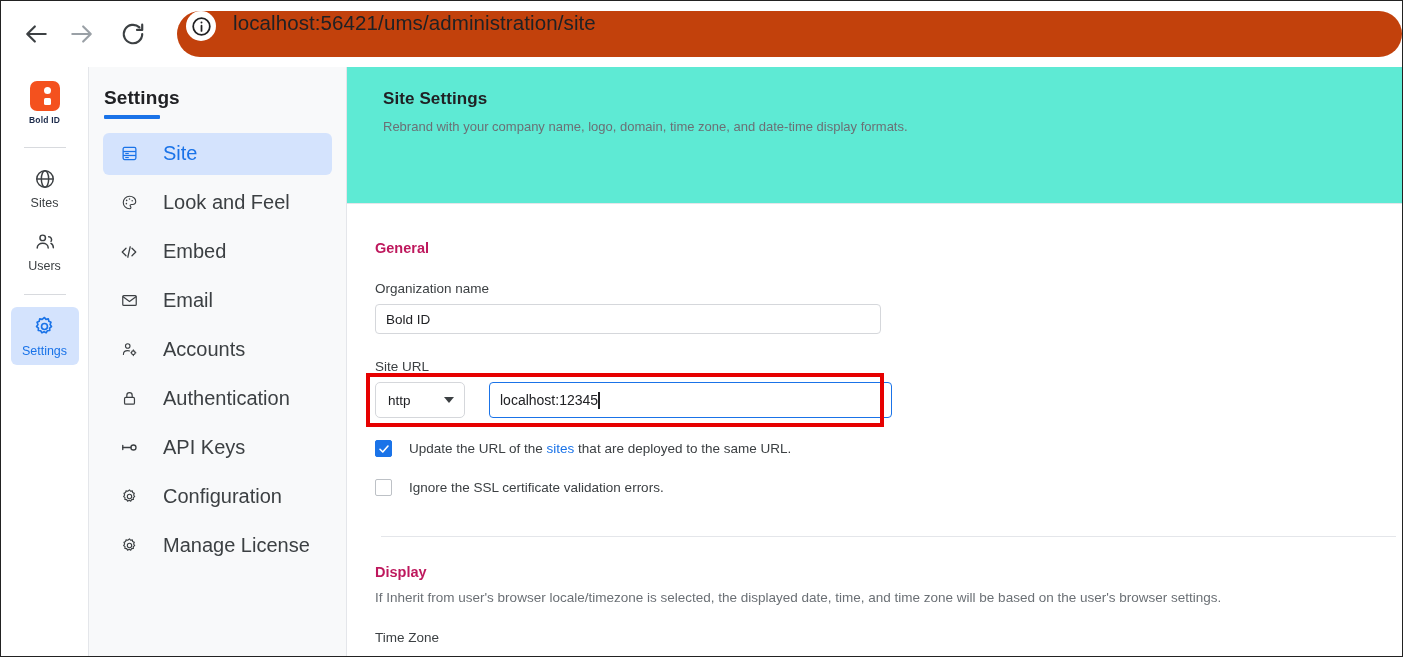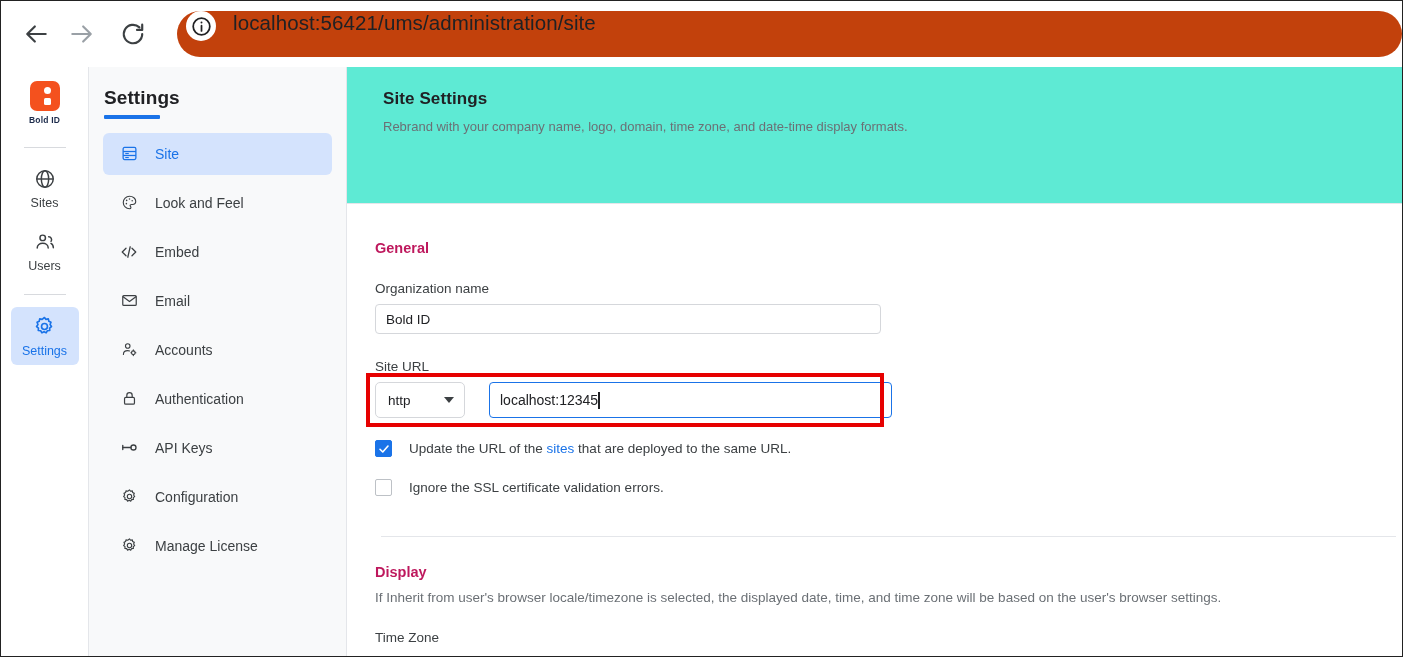--- a/index.html
+++ b/index.html
@@ -188,22 +188,22 @@
     cursor: pointer;
     margin-bottom: 7px;
   }
   .nav-item .nav-icon {
     width: 20px; height: 20px;
     display: flex; align-items: center; justify-content: center;
     flex: 0 0 20px;
     color: #3c4043;
   }
   .nav-item .nav-label {
-    margin-left: 16px;
-    font-size: 14px;
+    margin-left: 24px;
+    font-size: 20px;
     color: #3c4043;
     white-space: nowrap;
   }
   .nav-item.active { background: #d4e3fd; }
   .nav-item.active .nav-icon { color: #1a73e8; }
   .nav-item.active .nav-label { color: #1a73e8; }
 
   
   .main {
     flex: 1 1 auto;

